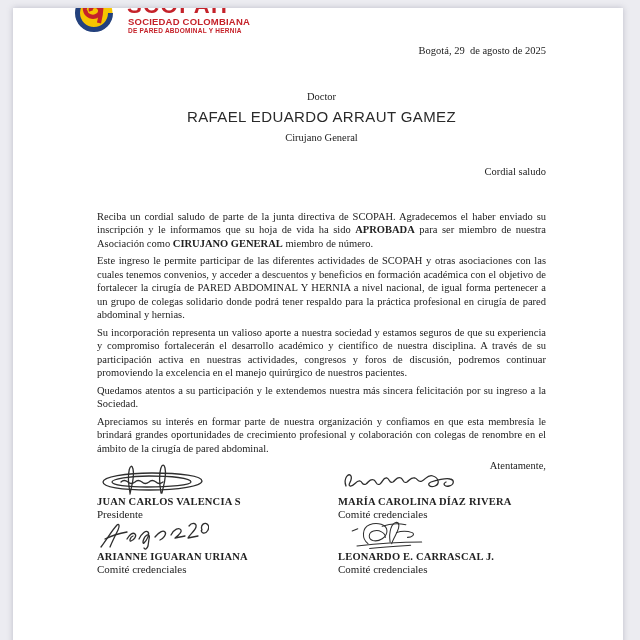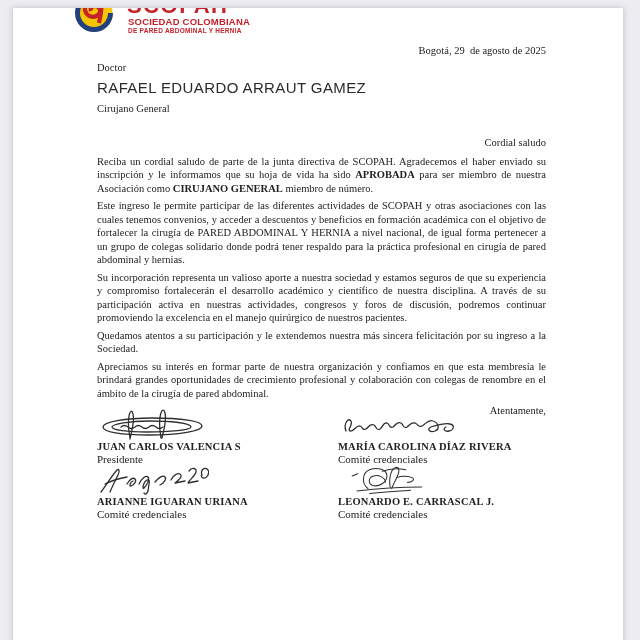--- a/index.html
+++ b/index.html
@@ -32,28 +32,28 @@
     font-family:"Liberation Sans",sans-serif;font-weight:bold;
     font-size:6.5px;color:#c5222a;letter-spacing:.25px;
   }
   
   .content{
     position:absolute;left:84px;top:0;width:449px;
     font-size:10.5px;line-height:13.5px;color:#222222;
     text-align:justify;
   }
   .date{margin:36px 0 0 0;white-space:pre-wrap;text-align:right;}
-  .recipient{line-height:20.5px;text-align:left;}
+  .recipient{margin-top:29px;line-height:20.5px;text-align:center;}
   .recipient .r-name{
     font-family:"Liberation Sans",sans-serif;font-weight:normal;
     font-size:15px;letter-spacing:.4px;color:#2a2a2a;
   }
   .greeting{margin:17px 0 0 0;text-align:right;}
   p.para{margin:4px 0 0 0;}
-  p.para:first-child{margin-top:5px;}
+  p.para:first-child{margin-top:31px;}
   p.para b{font-weight:bold;}
   .closing{margin:4px 0 0 0;text-align:right;}
   
   .sig-grid{
     margin-top:-10px;
     display:grid;grid-template-columns:241px 1fr;
     text-align:left;
   }
   .sig-cell{padding:0;}
   .sig-img{height:30px;position:relative;}

